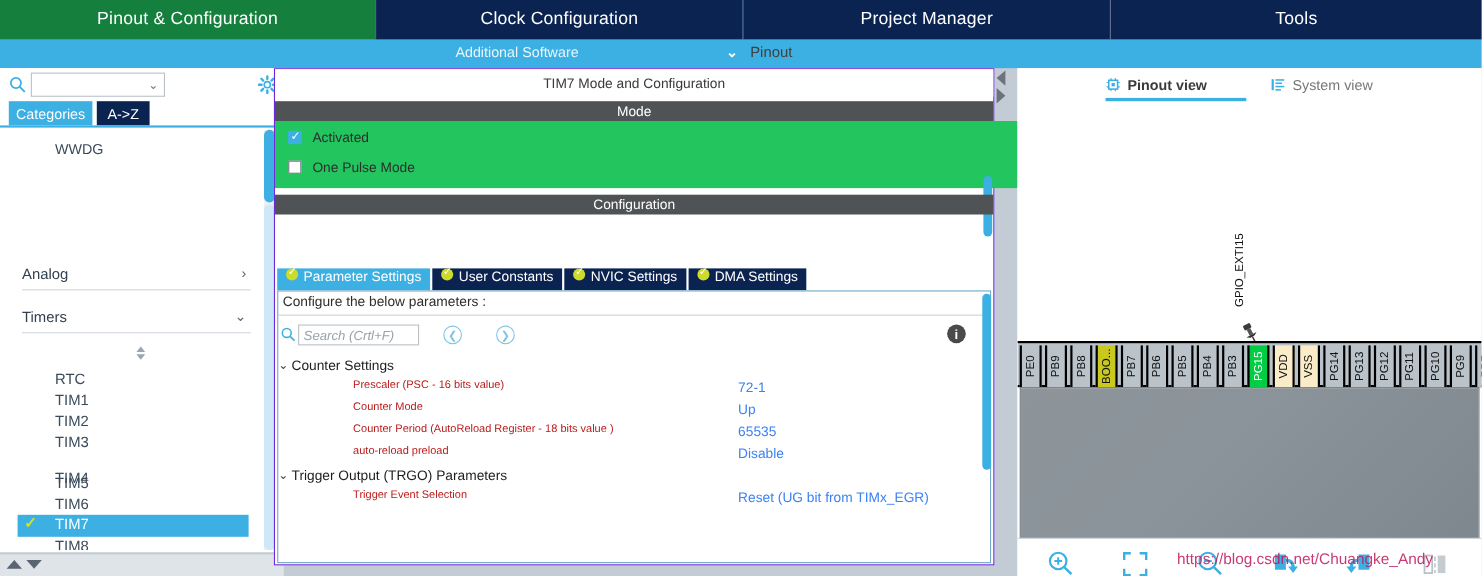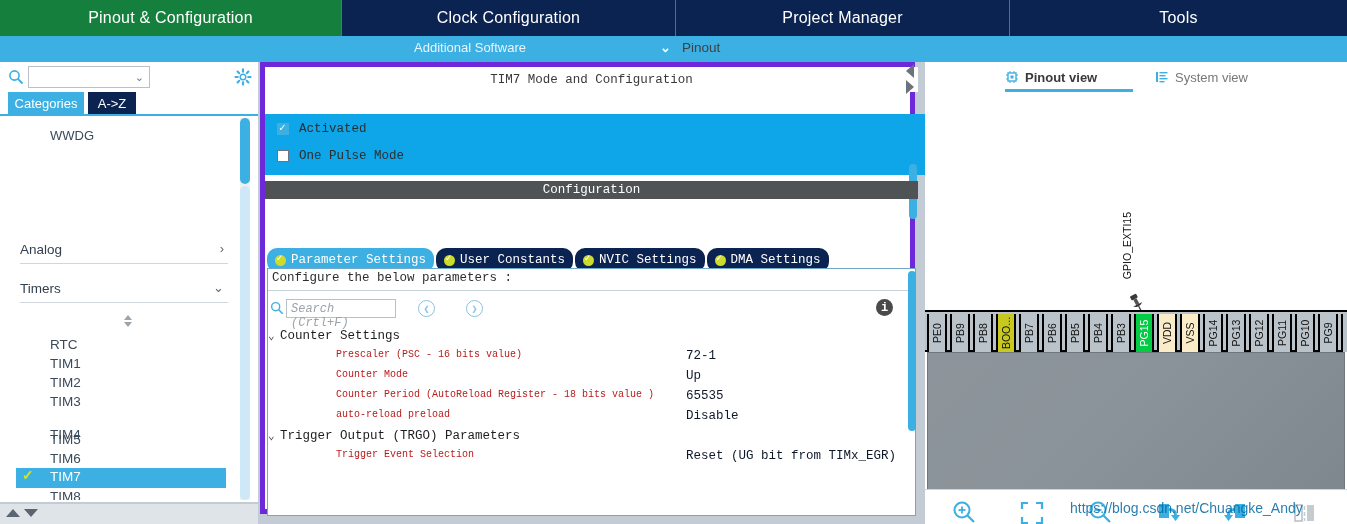--- a/index.html
+++ b/index.html
@@ -55,40 +55,40 @@
   .titem.sel .chk { position:absolute; left:6px; top:-1px; color:#d9e417; font-size:14px; font-weight:bold; }
   .spin { position:absolute; left:112px; top:196px; width:16px; height:14px; }
 
   .lsbar { position:absolute; left:240px; top:56px; width:10px; height:382px; background:#eef1f3; }
   .lsthumb { position:absolute; left:240px; width:10px; background:#3cafe3; border-radius:5px; }
   .lsthumb.pale { background:#cfe8f7; }
 
   .botarrows { position:absolute; left:0; top:504px; width:258px; height:20px; background:#dfe4e8; }
 
   
-  .mid { position:absolute; left:260px; top:62px; width:655px; height:452px; background:#fff;
-         border:5px solid #6d28d9;font-family:Liberation Mono, monospace; }
+  .mid { position:absolute; left:249px; top:62px; width:655px; height:452px; background:#fff;
+         border:1px solid #6d28d9; }
   .mid-title { position:absolute; left:0; top:0; width:653px; height:25px; background:#fff;
                display:flex; align-items:center; justify-content:center; font-size:12.5px; color:#3a3a3a; }
   .secbar { position:absolute; left:0; width:653px; height:18px; background:#4f5355; color:#fff;
             font-size:12.5px; display:flex; align-items:center; justify-content:center; }
-  .modebox { position:absolute; left:0; top:47px; width:749px; height:61px; background:#0ea5e9; }
+  .modebox { position:absolute; left:0; top:47px; width:749px; height:61px; background:#22c55e; }
   .cbrow { position:absolute; left:34px; font-size:12.5px; color:#2e2e2e; }
   .cbox { position:absolute; left:-22px; top:1px; width:12px; height:12px; border:1px solid #6b7480; background:#fff; }
   .cbox.on { background:#3cafe3; border-color:#3cafe3; }
   .cbox.on:after { content:"\2713"; position:absolute; left:1px; top:-3px; color:#fff; font-size:11px; }
   .modescroll { position:absolute; left:644px; top:50px; width:8px; height:55px; background:#3cafe3; border-radius:4px; }
 
   .resetbtn { position:absolute; left:13px; top:145px; width:145px; height:24px; background:#b7bbbd;
               border:1px solid #9aa0a4; color:#4c4f52; font-size:12.5px;
               display:flex; align-items:center; justify-content:center; }
 
   .ptabs { position:absolute; left:2px; top:181px; height:20px; display:flex; }
-  .ptab  { height:20px; display:flex; align-items:center; padding:12px 8px; font-size:12.5px;
-           color:#fff; background:#0b2351; margin-right:2px;border-radius:10px; }
+  .ptab  { height:20px; display:flex; padding:0 8px; font-size:12.5px;
+           color:#fff; background:#0b2351; margin-right:2px; }
   .ptab.on { background:#3cafe3; }
   .okdot { display:inline-block; width:11px; height:11px; border-radius:50%; background:#cddb2a;
            margin-right:5px; position:relative; }
   .okdot:after { content:"\2713"; position:absolute; left:1.5px; top:-3px; font-size:10px; color:#fff; }
 
   .pbody { position:absolute; left:2px; top:201px; width:649px; height:248px; background:#fff;
            border:1px solid #6fa8c8; }
   .cfgline { position:absolute; left:4px; top:2px; font-size:12.5px; color:#2e2e2e; }
   .cfgsep  { position:absolute; left:0; top:21px; width:647px; height:1px; background:#c8d2da; }
   .psearch { position:absolute; left:18px; top:30px; width:110px; height:19px; border:1px solid #b9c1c7;
@@ -96,21 +96,21 @@
   .psicon { position:absolute; left:2px; top:32px; }
   .navb { position:absolute; top:31px; width:17px; height:17px; border:1.5px solid #7fc4e8; border-radius:50%;
           color:#7fc4e8; font-size:10px; display:flex; align-items:center; justify-content:center; }
   .infoi { position:absolute; right:22px; top:30px; width:17px; height:17px; border-radius:50%;
            background:#4a4a4a; color:#fff; font-size:12px; font-weight:bold;
            display:flex; align-items:center; justify-content:center; }
 
   .grp { position:absolute; left:12px; font-size:12.5px; color:#1e1e1e; }
   .grp .ga { position:absolute; left:-12px; top:0; color:#444; font-size:11px; }
   .par { position:absolute; left:68px; font-size:10px; color:#b91c1c; }
-  .pval { position:absolute; left:418px; font-size:12.5px; color:#0f172a; }
+  .pval { position:absolute; left:418px; font-size:12.5px; color:#3b82f6; }
 
   .pscroll { position:absolute; left:640px; top:2px; width:8px; height:160px; background:#3cafe3; border-radius:4px; }
 
   
   .right { position:absolute; left:925px; top:62px; width:422px; height:462px; background:#fff; }
   .vtabs { position:absolute; left:0; top:0; width:422px; height:32px; background:#fff; }
   .vtab  { position:absolute; top:4px; height:22px; display:flex; align-items:center; font-size:13px; }
   .vtab.on { left:80px; color:#3a3a3a; font-weight:bold; }
   .vtab.off{ left:230px; color:#777; }
   .vtabline{ position:absolute; left:80px; top:27px; width:128px; height:3px; background:#3cafe3; }
@@ -126,21 +126,21 @@
   .pin.green{ background:#00cc44; }
   .pin.pwr  { background:#faecc8; }
   .chipbody { position:absolute; left:2px; top:258px; width:418px; height:147px;
               background:linear-gradient(135deg,#8d959b 0%,#8a9399 45%,#7e878d 100%);
               border:1px solid #6e777d; }
 
   .rtoolbar { position:absolute; left:0; top:427px; width:422px; height:45px; background:#fff;
               border-top:1px solid #cfd6db; }
   .rtool { position:absolute; top:8px; width:30px; height:30px; }
 
-  .watermark { position:absolute; left:1070px; top:500px; font-size:14px; color:#0369a1; opacity:.85;
+  .watermark { position:absolute; left:1070px; top:500px; font-size:14px; color:#be185d; opacity:.85;
                white-space:nowrap; }
 
   
   .arrup { width:0;height:0;border-left:7px solid transparent;border-right:7px solid transparent;border-bottom:8px solid #5a6472;}
   .arrdn { width:0;height:0;border-left:7px solid transparent;border-right:7px solid transparent;border-top:8px solid #5a6472;}
   .midarr { position:absolute; left:906px; width:0;height:0; }
 </style>
 </head>
 <body>
 
@@ -246,20 +246,21 @@
 
   <div class="botarrows">
     <div class="arrup" style="position:absolute;left:6px;top:5px;"></div>
     <div class="arrdn" style="position:absolute;left:24px;top:5px;"></div>
   </div>
 
   <div class="mid">
 
     <div class="mid-title">TIM7 Mode and Configuration</div>
 
+    <div class="secbar" style="top:29px;">Mode</div>
 
     <div class="modebox">
       <div class="cbrow" style="top:8px;">
         <span class="cbox on"></span>
         <span>Activated</span>
       </div>
       <div class="cbrow" style="top:35px;">
         <span class="cbox"></span>
         <span>One Pulse Mode</span>
       </div>

